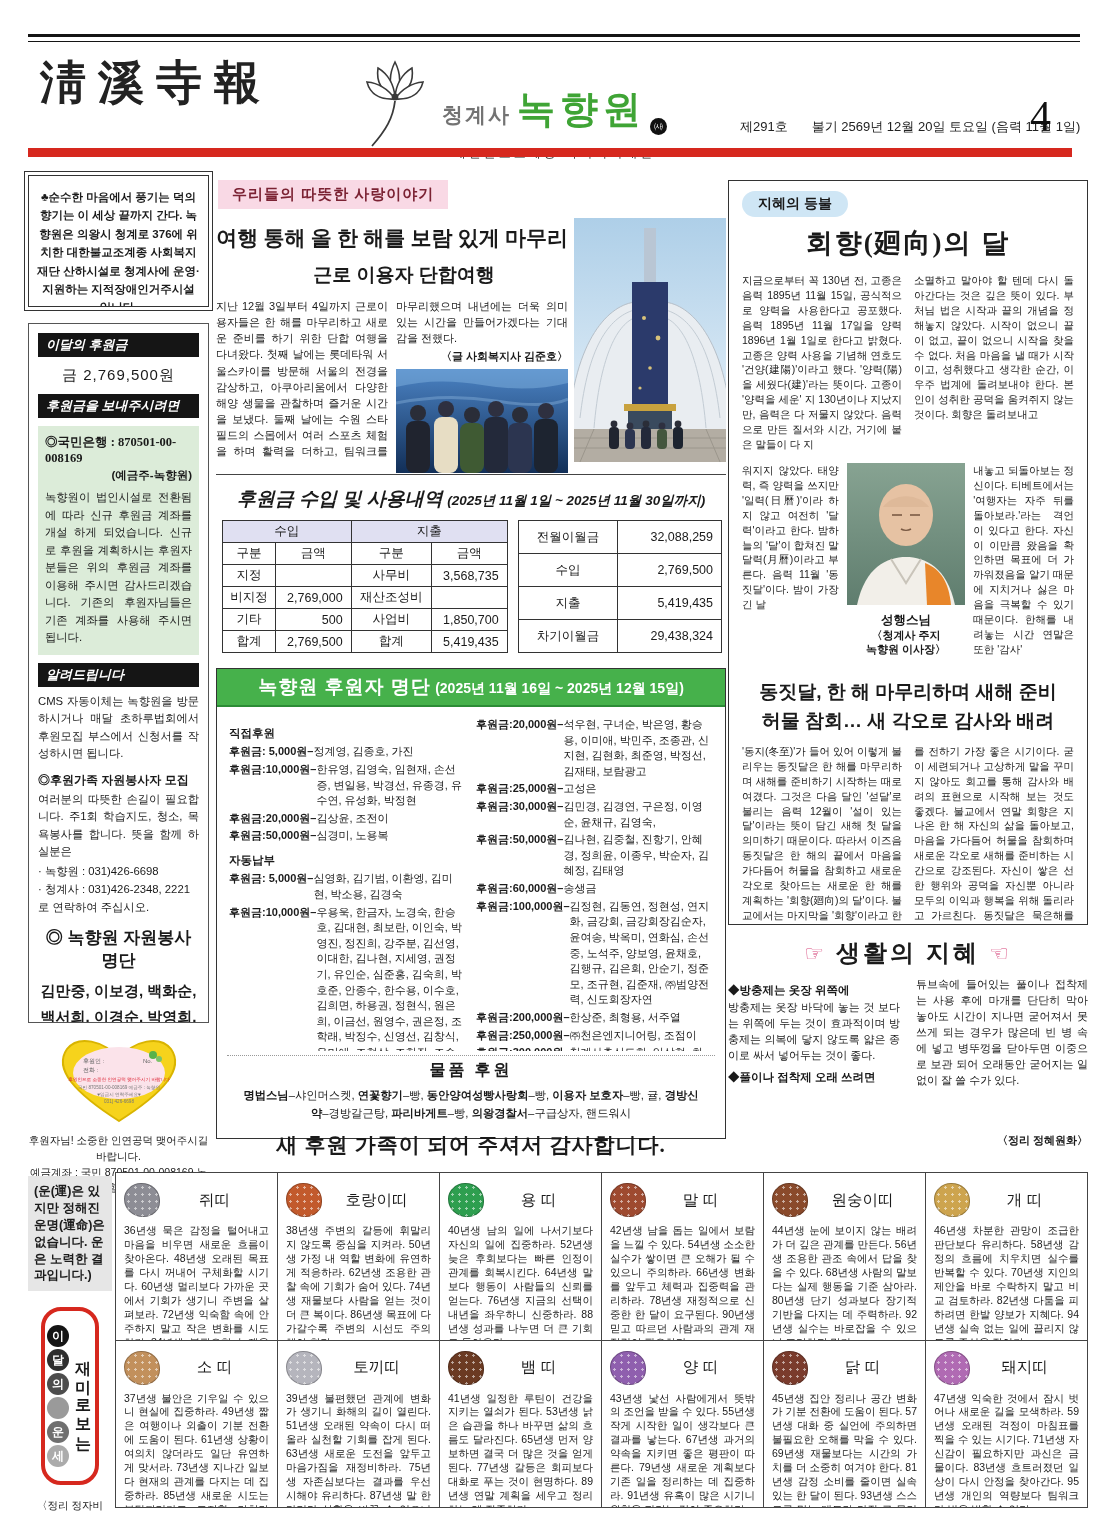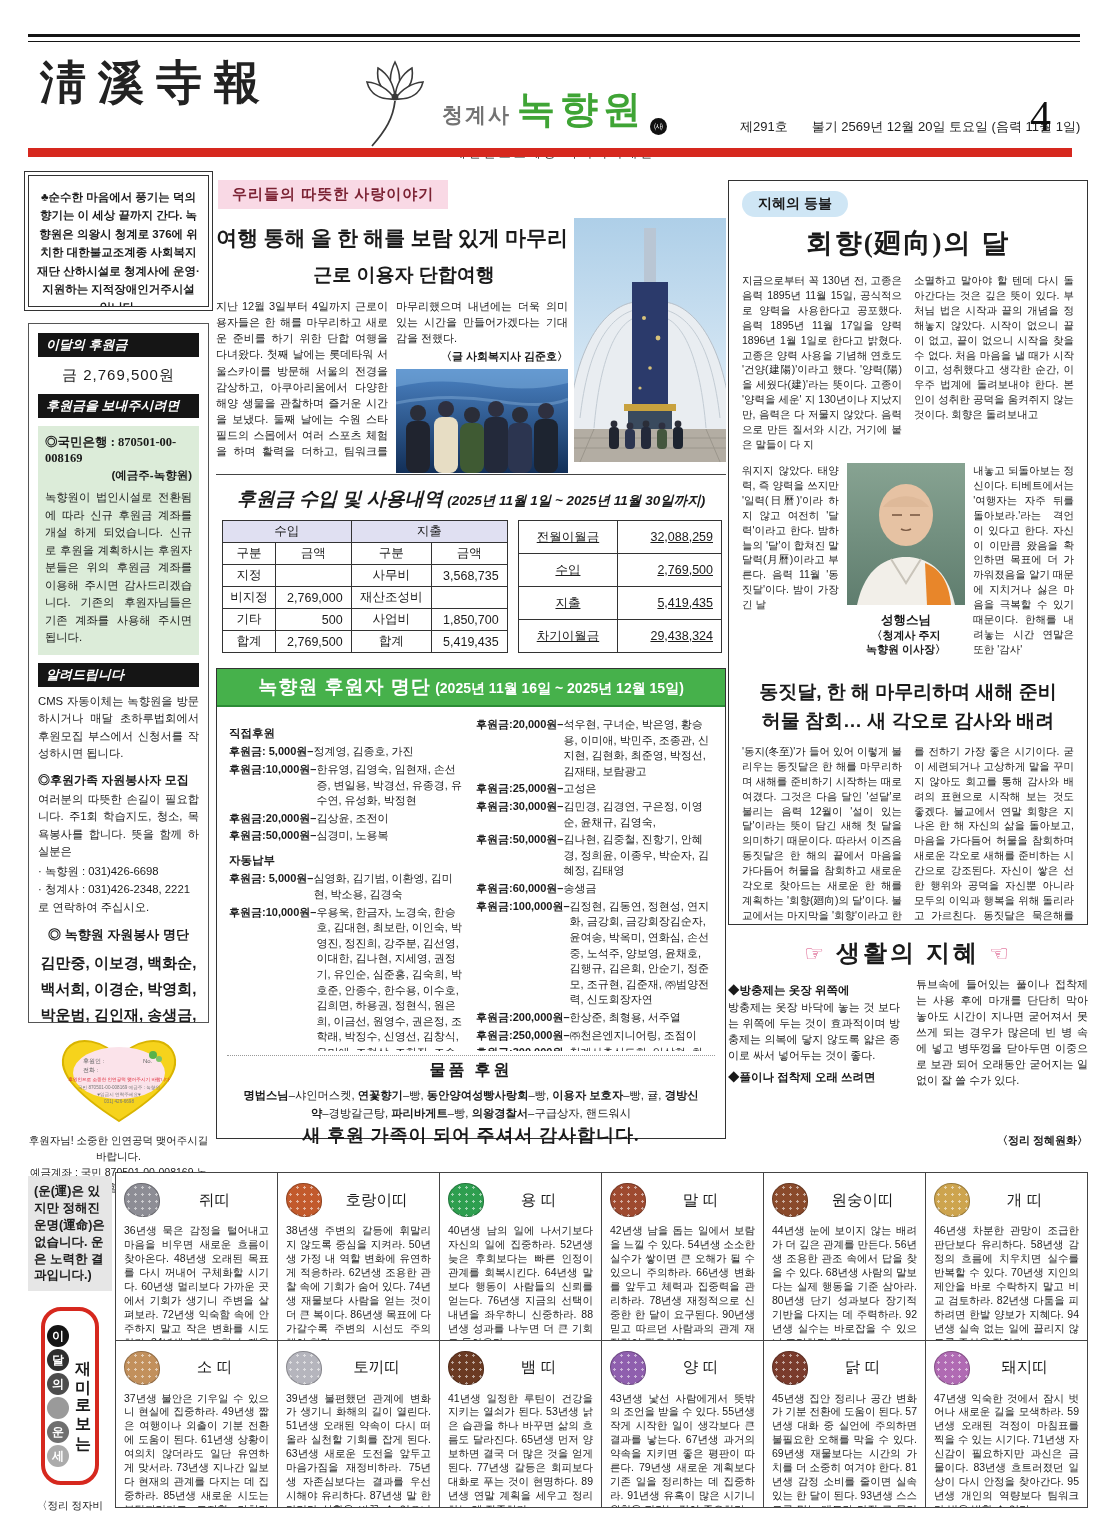--- a/index.html
+++ b/index.html
@@ -34,21 +34,21 @@
   .side-box { margin-top: 16px; border: 1px solid #555; padding: 9px; height: 700px; overflow: hidden; }
   .bar-dark { background: #151515; color: #fff; font-weight: 700; font-style: italic;
               font-size: 13px; padding: 3px 8px; }
   .side-amount { text-align: center; font-size: 15px; margin: 9px 0; letter-spacing: 1px; }
   .green-box { background: #dcecd9; padding: 8px 7px; margin: 8px 0; }
   .acct { font-size: 12.5px; font-weight: 700; font-family: "Liberation Serif", serif; }
   .acct-holder { font-size: 11.5px; font-weight: 700; text-align: right; margin: 2px 0 6px; }
   .side-p { font-size: 11.3px; line-height: 1.55; text-align: justify; margin-top: 6px; }
   .vol-title { font-size: 12px; font-weight: 700; margin-top: 9px; }
   .phone { font-size: 11.3px; margin-top: 3px; }
-  .roster-title { text-align: center; font-size: 13px; font-weight: 700; margin-top: 11px; }
+  .roster-title { text-align: center; font-size: 17px; font-weight: 700; margin-top: 11px; }
   .roster { font-size: 15px; font-weight: 700; text-align: center; line-height: 1.75; margin-top: 6px; }
   .heart-block { margin-top: 10px; text-align: center; }
   .heart-cap { font-size: 10.5px; margin-top: 4px; line-height: 1.5; }
 
   
   .col-center { position: absolute; left: 216px; top: 172px; width: 510px; height: 993px; }
   .story-tag { position: absolute; left: 2px; top: 8px; background: #f9d9e5; color: #7b2233;
                font-weight: 700; font-size: 15px; padding: 5px 14px; letter-spacing: 1px; }
   .story-title { position: absolute; left: 0; top: 52px; width: 352px; text-align: center;
                  font-family: "Liberation Serif", serif; font-size: 21px; font-weight: 700; }
@@ -64,42 +64,42 @@
 
   .fin-title { position: absolute; left: 0; top: 314px; width: 510px; text-align: center; font-style: italic; }
   .fin-title b { font-size: 19px; }
   .fin-title span { font-size: 13.5px; font-weight: 700; }
   .fin-tables { position: absolute; left: 6px; top: 348px; width: 500px; display: flex; gap: 10px; }
   table.fin { border-collapse: collapse; font-size: 12.5px; }
   table.fin td, table.fin th { border: 1px solid #333; text-align: center; padding: 2px 5px; }
   table.fin th { background: #e0e0f2; font-weight: 400; }
   .fin-left { width: 302px; }
   .fin-left td.num { text-align: right; padding-right: 8px; }
-  .fin-right { width: 216px; text-decoration: underline; }
+  .fin-right { width: 216px; }
   .fin-right td { height: 33px; }
   .fin-right td.num { text-align: right; padding-right: 8px; }
 
   .donors-box { position: absolute; left: 0; top: 496px; width: 510px; height: 471px;
                 border: 1.5px solid #333; }
   .donors-bar { background: #46b14b; border-bottom: 2px solid #2c8c36; color: #fff; text-align: center;
                 padding: 5px 0; }
   .donors-bar b { font-size: 19px; letter-spacing: 1px; }
   .donors-bar span { font-size: 14px; font-weight: 700; }
   .donors-cols { display: flex; gap: 10px; padding: 10px 12px 0; height: 344px; overflow: hidden; }
   .donor-col { width: 238px; font-size: 11px; line-height: 1.42; }
   .donor-heading { font-weight: 700; font-size: 11.5px; margin: 8px 0 3px; }
   .donor-entry { display: flex; margin-bottom: 2px; }
   .donor-amt { font-weight: 700; white-space: nowrap; }
   .donor-names { flex: 1; }
   .goods-sep { border-top: 1px dotted #999; margin: 4px 10px; }
   .goods-title { text-align: center; font-family: "Liberation Serif", serif; font-weight: 700;
                  font-size: 16px; letter-spacing: 3px; margin-top: 4px; }
   .goods-line { text-align: center; font-size: 11.3px; line-height: 1.6; margin: 5px 22px 0; }
   .thanks { text-align: center; font-family: "Liberation Serif", serif; font-weight: 700;
-            font-size: 18px; margin-top: 1px; letter-spacing: 1px; }
+            font-size: 21px; margin-top: 9px; letter-spacing: 1px; }
 
   
   .col-right { position: absolute; left: 728px; top: 180px; width: 360px; }
   .right-box { border: 1.5px solid #333; padding: 10px 13px; height: 745px; overflow: hidden; }
   .wisdom-tag { display: inline-block; background: #cfe6f5; border-radius: 14px;
                 font-size: 14px; font-weight: 700; padding: 4px 16px; }
   .wisdom-title { text-align: center; font-family: "Liberation Serif", serif; font-size: 27px;
                   font-weight: 700; margin-top: 8px; letter-spacing: 2px; }
   .w-row1 { display: flex; gap: 12px; margin-top: 12px; height: 188px; overflow: hidden; }
   .w-row1 .wc { width: 160px; font-size: 10.5px; line-height: 1.42; text-align: justify; overflow: hidden; }

